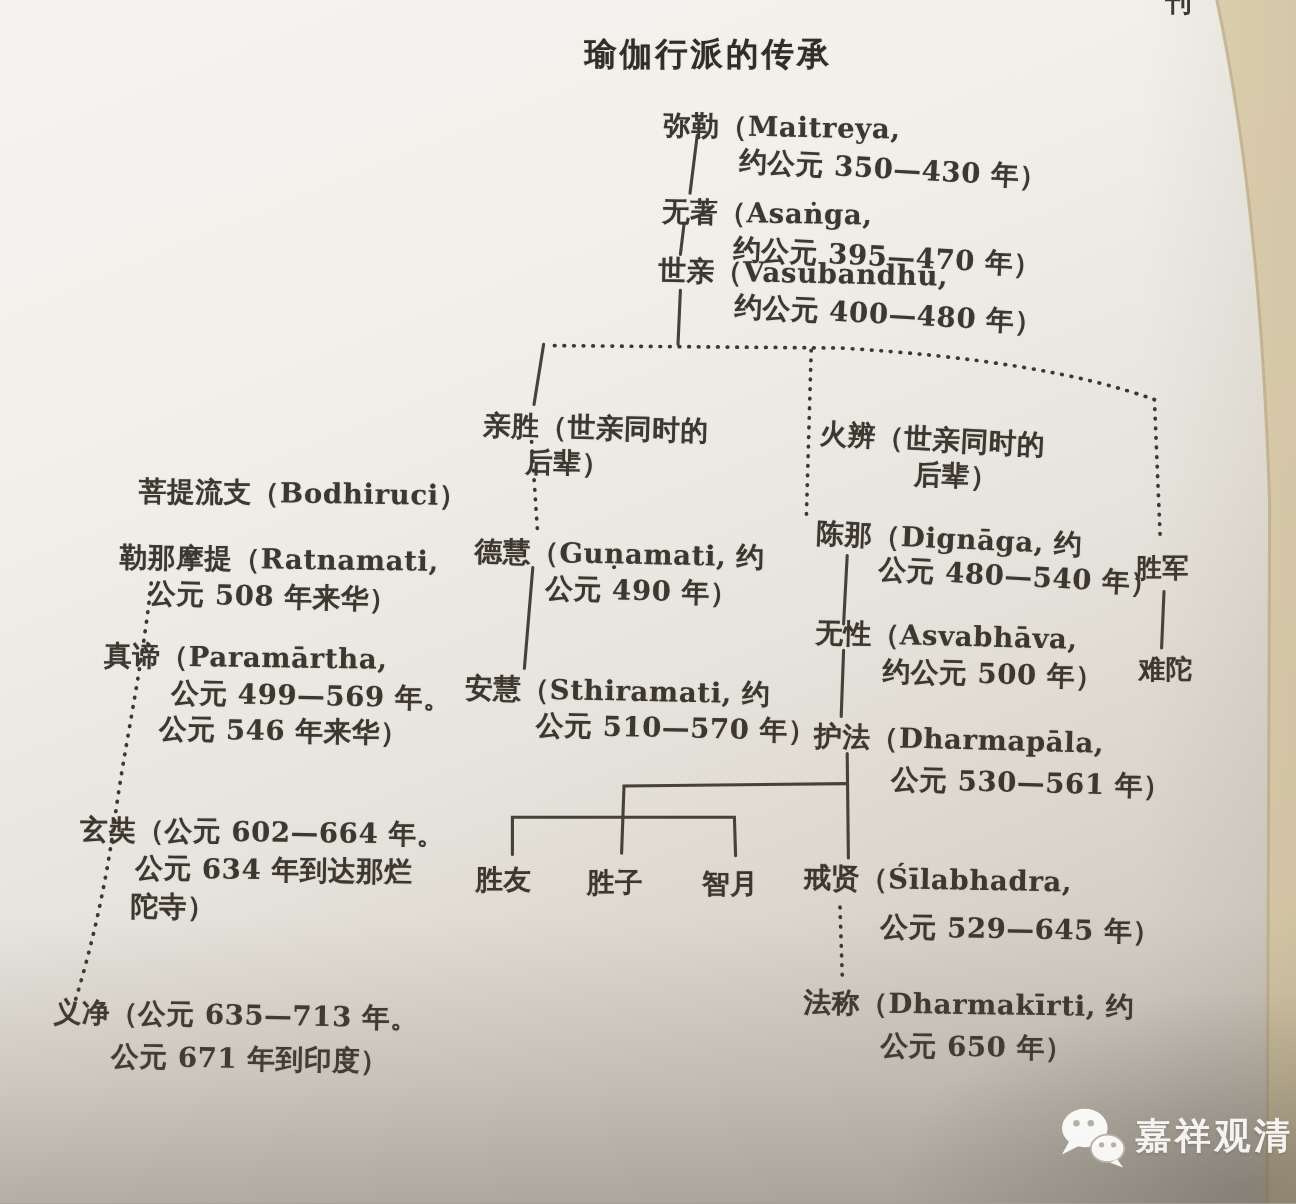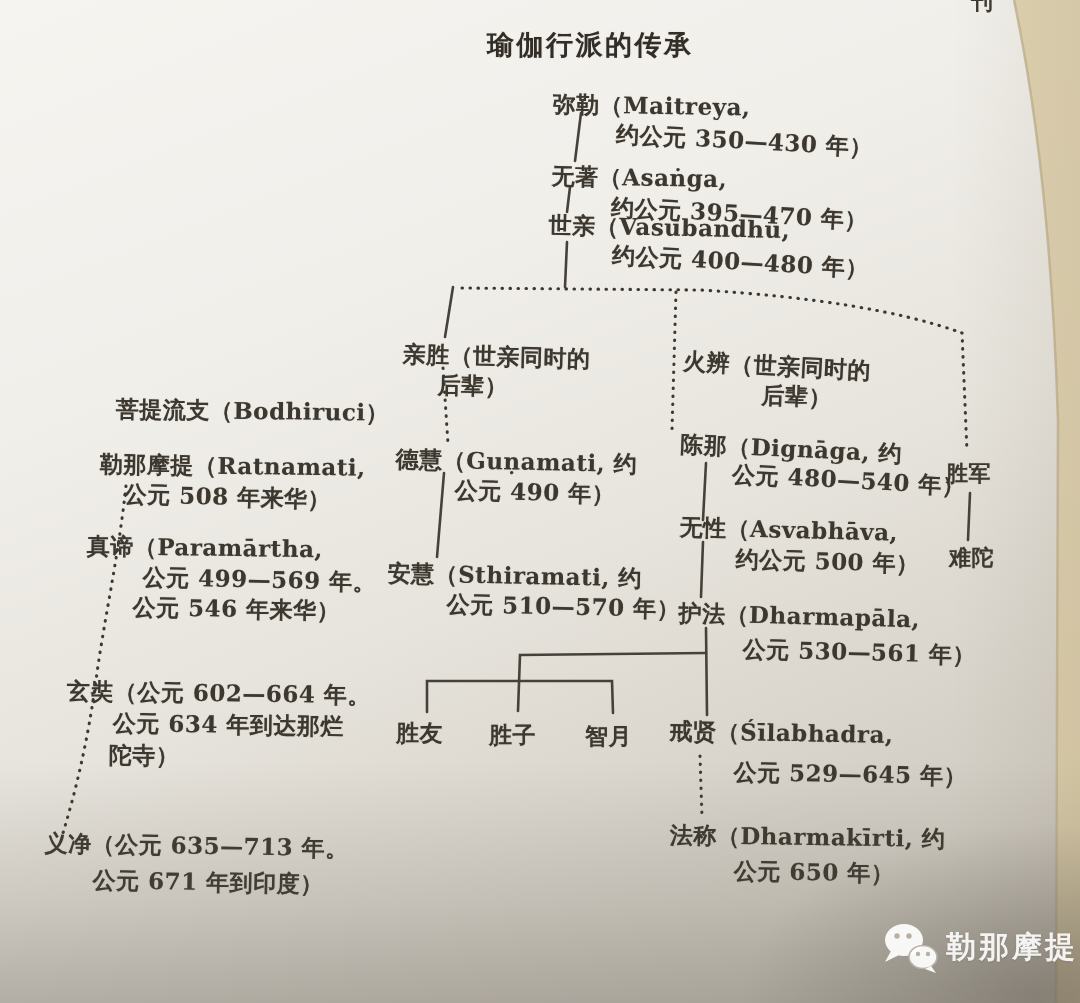--- a/index.html
+++ b/index.html
@@ -137,15 +137,15 @@
     </g>
     <circle cx="19" cy="17" r="2.7" fill="#b6b0a6"></circle>
     <circle cx="31" cy="17" r="2.7" fill="#b6b0a6"></circle>
     <g fill="rgba(255,255,255,0.92)" stroke="#b6b0a6" stroke-width="1.6">
       <ellipse cx="45" cy="38" rx="14" ry="11.5"></ellipse>
       <path d="M53 47 L58 54 L47 50 Z" stroke="none"></path>
     </g>
     <circle cx="40" cy="35" r="2.2" fill="#b6b0a6"></circle>
     <circle cx="50" cy="35" r="2.2" fill="#b6b0a6"></circle>
   </svg>
-  <div class="wm-text">勒那摩提</div>
+  <div class="wm-text">嘉祥观清</div>
 
 </div>
 
 </body></html>

